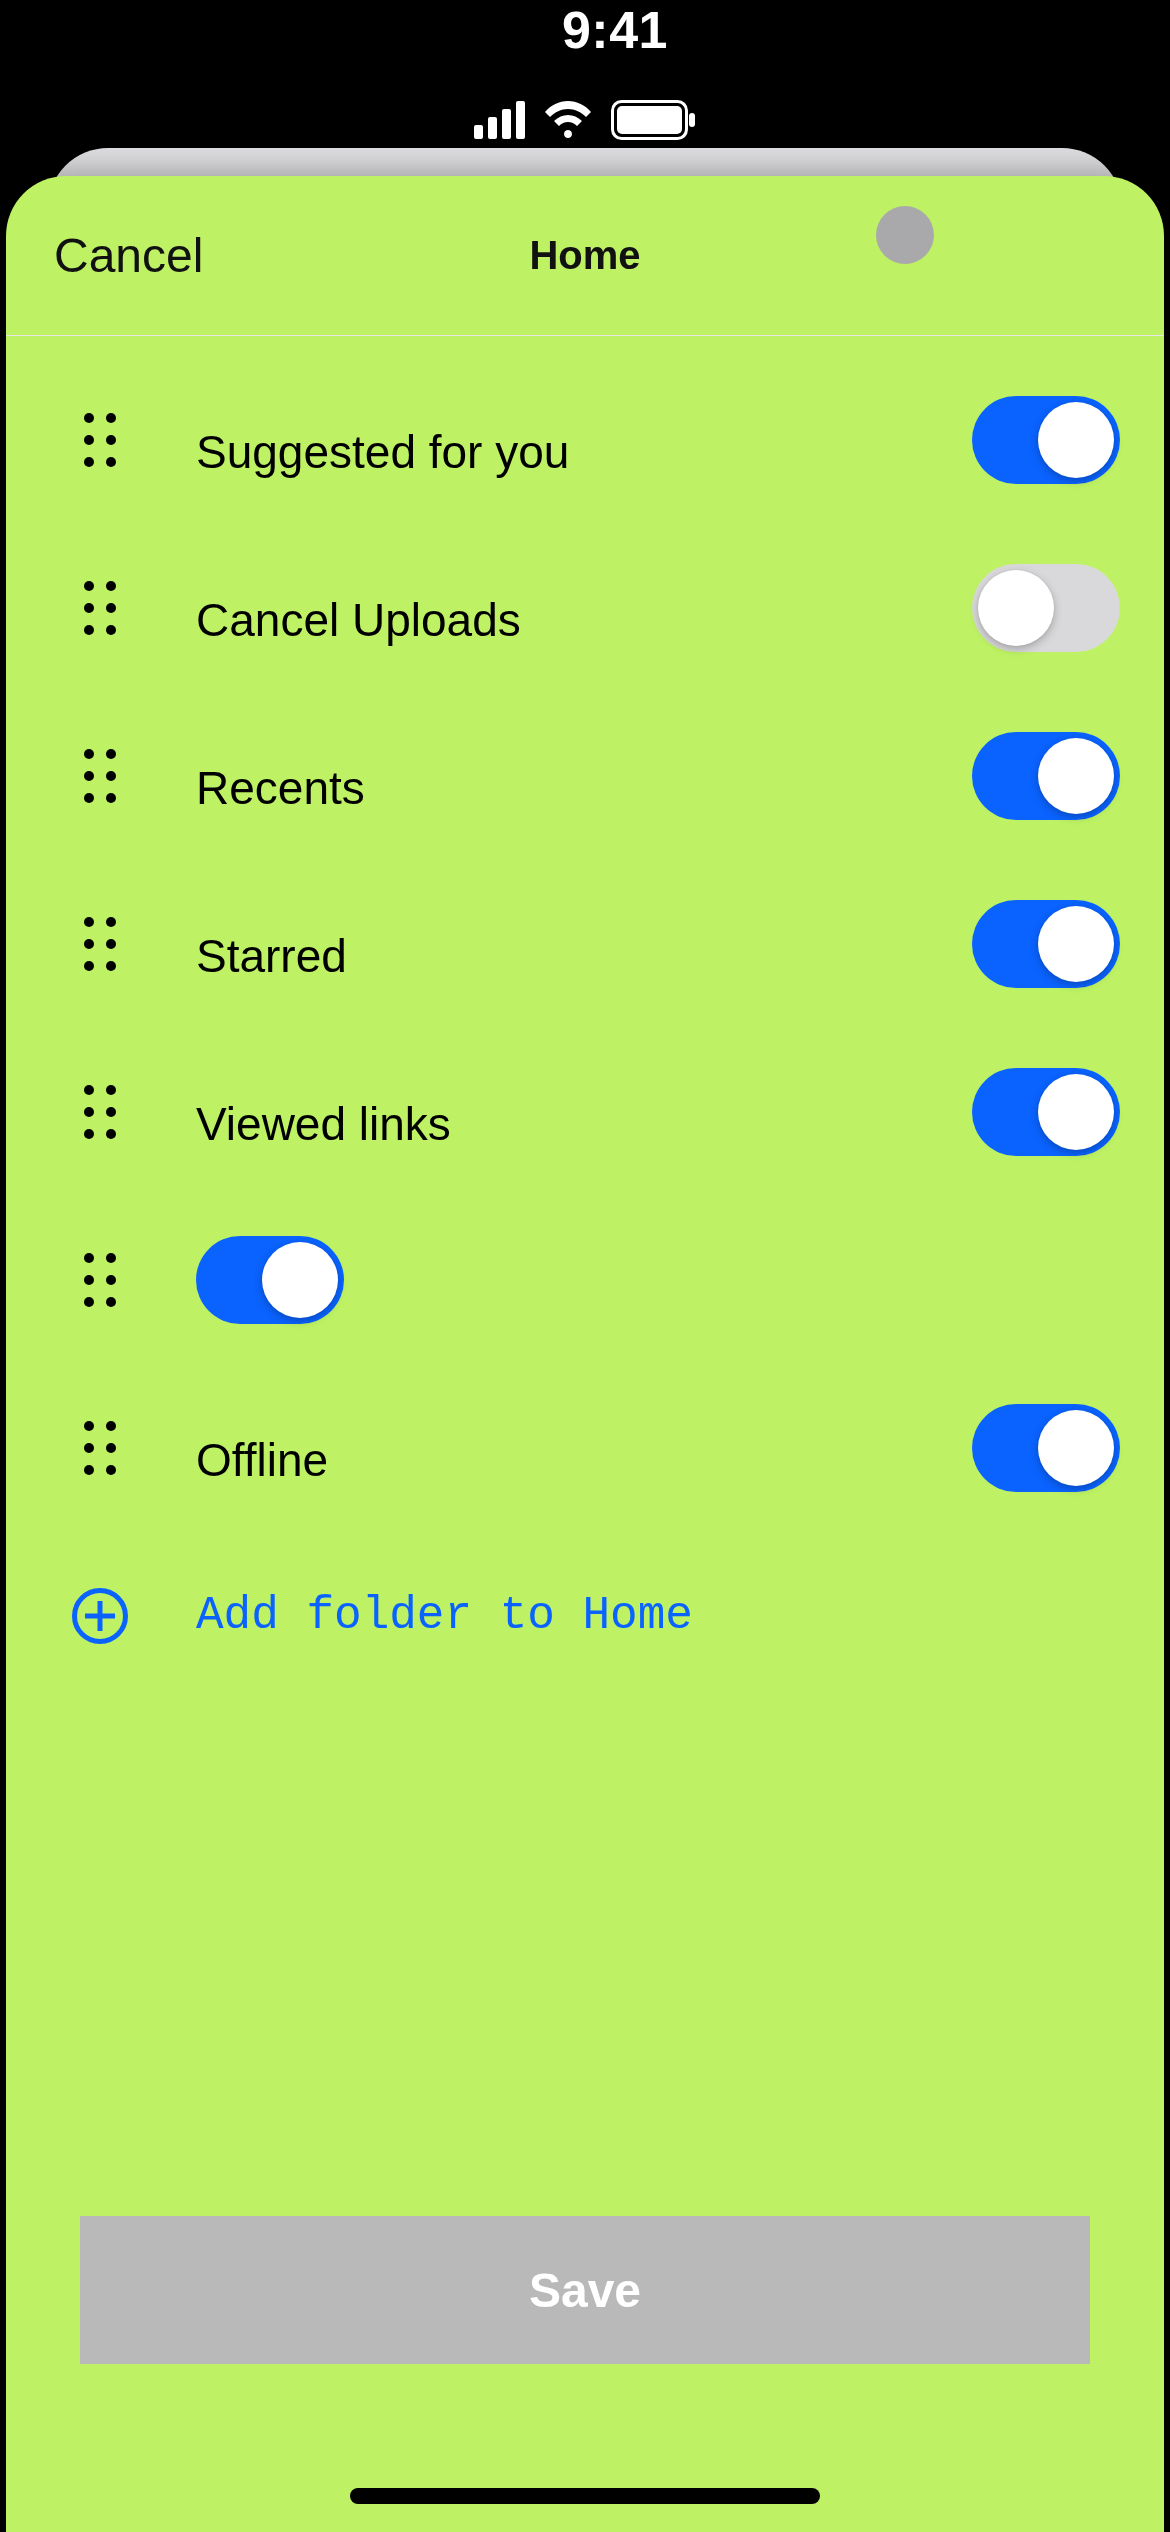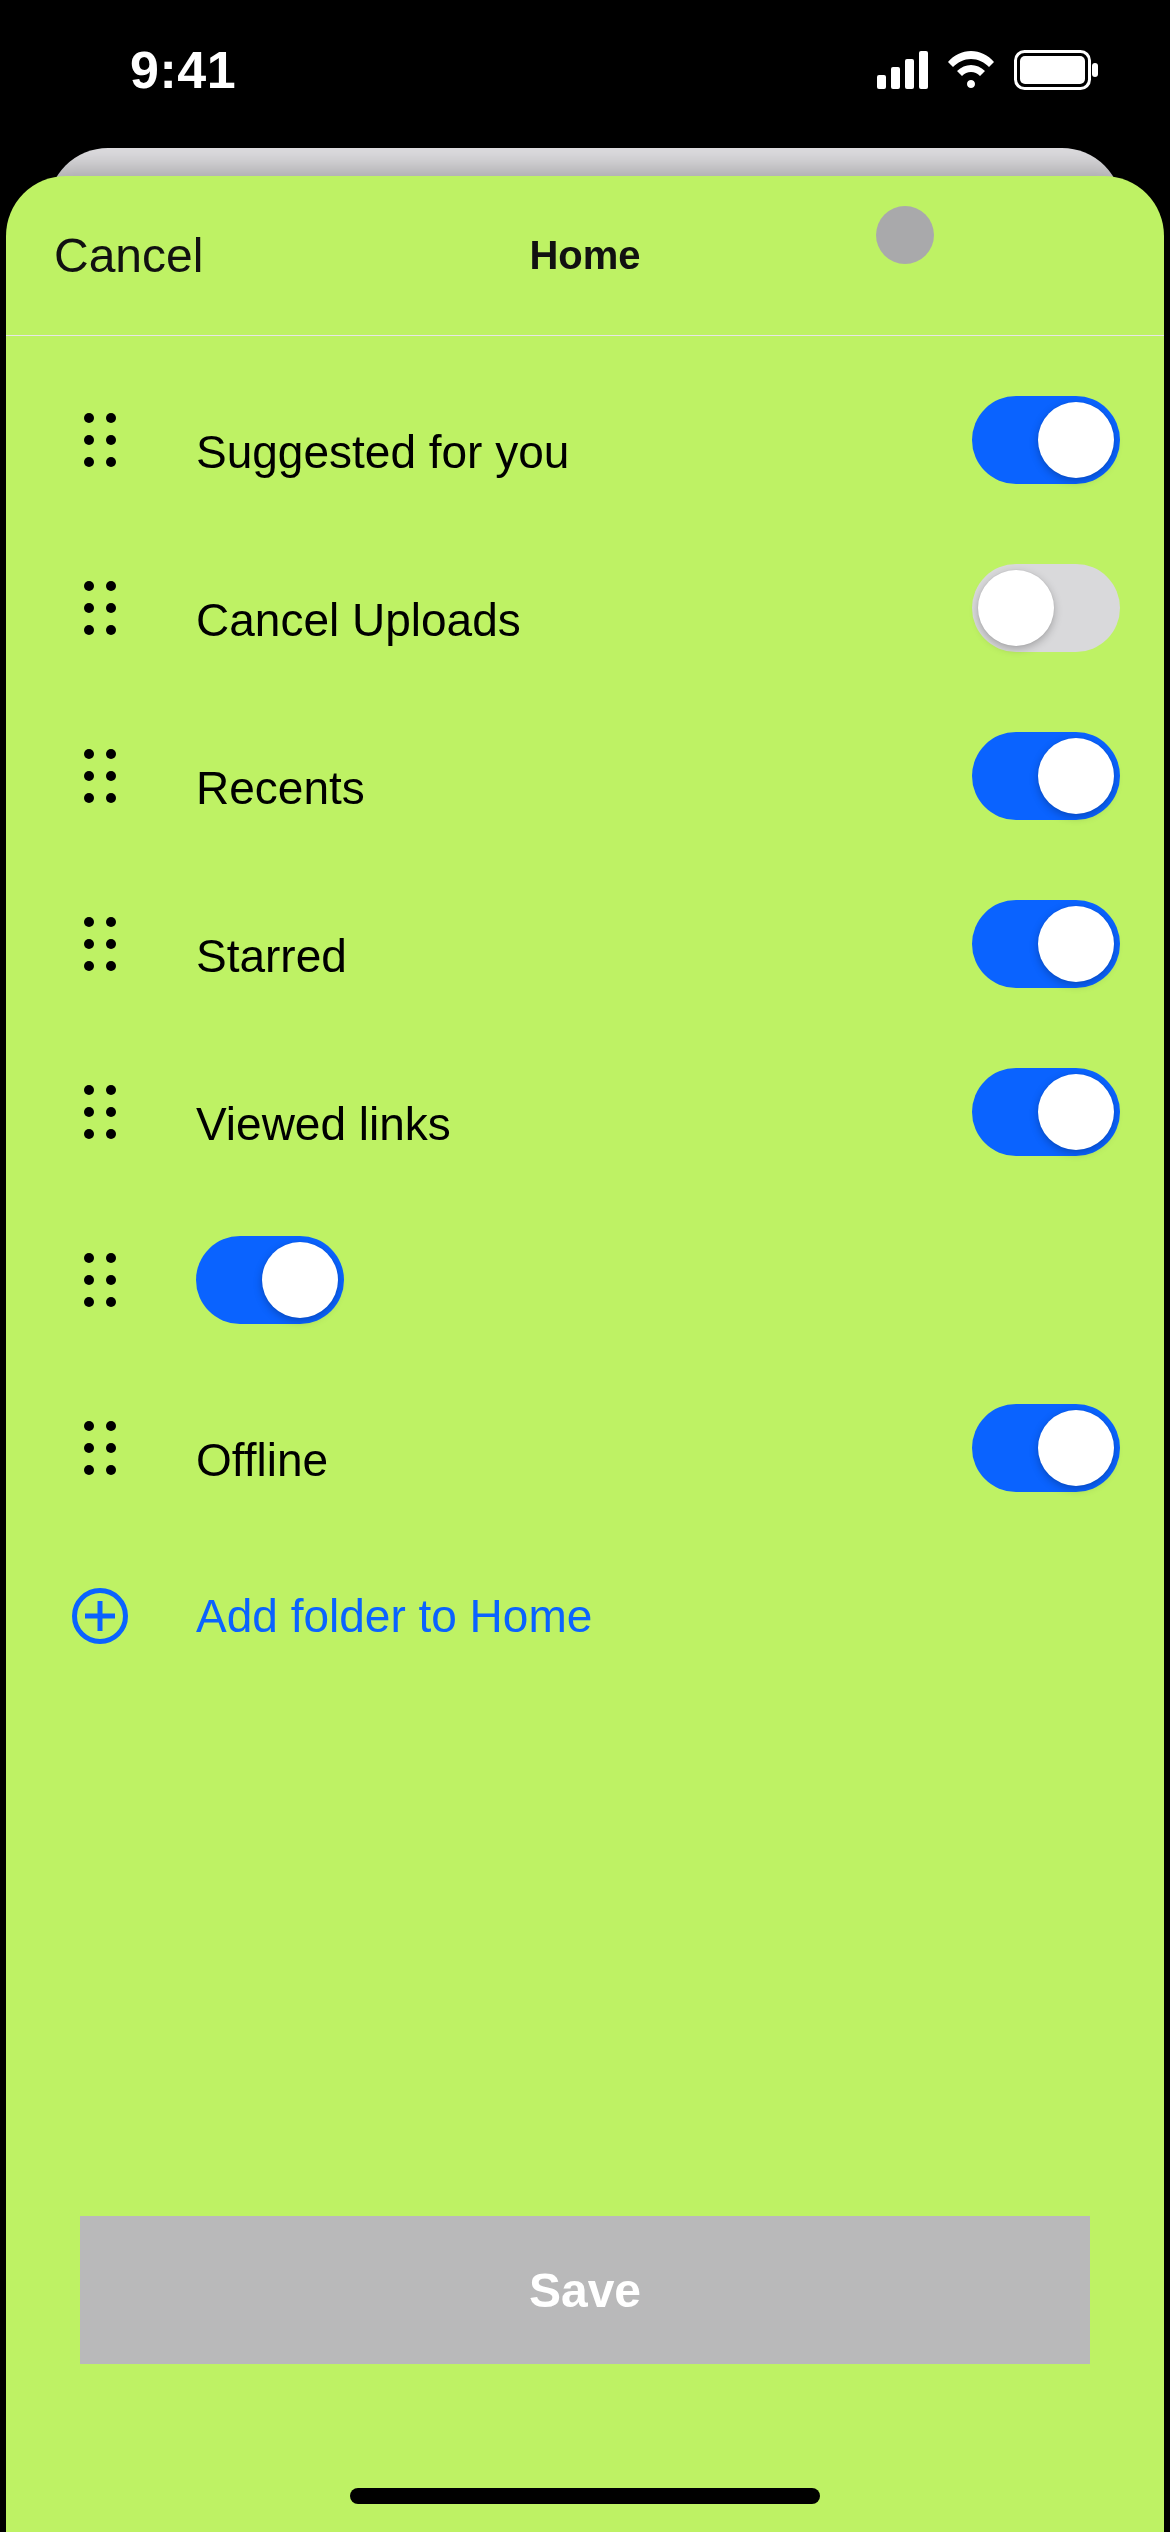--- a/index.html
+++ b/index.html
@@ -1,19 +1,19 @@
 <!DOCTYPE html>
 <html><head>
   <meta charset="utf-8">
   <style>
     * { margin: 0; padding: 0; box-sizing: border-box; -webkit-font-smoothing: antialiased; }
     html, body { width: 1170px; height: 2532px; background: #000; font-family: -apple-system, "SF Pro Text", "Helvetica Neue", Arial, sans-serif; color: #000; }
 
     
-    .status-bar { position: absolute; top: 0; left: 0; right: 0; height: 140px; display: flex; align-items: center; justify-content: space-between; padding: 0 70px 0 70px; color: #fff; }
+    .status-bar { position: absolute; top: 0; left: 0; right: 0; height: 140px; display: flex; align-items: center; justify-content: space-between; padding: 0 70px 0 70px; color: #fff; flex-direction: column; }
     .status-time { font-size: 52px; font-weight: 600; letter-spacing: 0.5px; padding-left: 60px; }
     .status-right { display: flex; align-items: center; gap: 18px; }
     .signal-bars { display: flex; align-items: flex-end; gap: 5px; }
     .signal-bars span { width: 9px; background: #fff; border-radius: 2px; display: inline-block; }
     .signal-bars span:nth-child(1){height:14px;} .signal-bars span:nth-child(2){height:22px;} .signal-bars span:nth-child(3){height:30px;} .signal-bars span:nth-child(4){height:38px;}
     .wifi-icon svg, .battery-icon svg { display:block; }
 
     
     .back-sheet { position: absolute; left: 48px; right: 48px; top: 148px; height: 200px; background: #e0dfe2; border-radius: 60px 60px 0 0; }
 
@@ -33,21 +33,21 @@
     .drag-handle .d { width:10px; height:10px; background:#000; border-radius:50%; }
     .row-label { font-size: 46px; color:#000; flex: 1; margin-top: 24px; }
 
     .toggle { width: 148px; height: 88px; border-radius: 44px; position: relative; }
     .toggle.on { background:#0a63ff; }
     .toggle.off { background:#d9d9db; }
     .toggle .knob { position:absolute; top:6px; width:76px; height:76px; background:#fff; border-radius:50%; box-shadow: 0 3px 8px rgba(0,0,0,0.25), 0 0 0 1px rgba(0,0,0,0.02); }
     .toggle.on .knob { right:6px; }
     .toggle.off .knob { left:6px; }
 
-    .add-row { display:flex; align-items:center; height:168px; padding:0 44px 0 66px; gap: 68px; color:#0a63ff; }
+    .add-row { display:flex; align-items:center; height:168px; padding:0 44px 0 66px; gap: 68px; color:#0a63ff;font-family:Liberation Mono, monospace; }
     .add-row .plus-circle { width:56px; height:56px; border:5px solid #0a63ff; border-radius:50%; position:relative; }
     .add-row .plus-circle::before, .add-row .plus-circle::after { content:""; position:absolute; background:#0a63ff; }
     .add-row .plus-circle::before { left:50%; top:50%; transform:translate(-50%,-50%); width:30px; height:5px; }
     .add-row .plus-circle::after  { left:50%; top:50%; transform:translate(-50%,-50%); width:5px; height:30px; }
     .add-row .add-label { font-size:46px; font-weight:400; }
 
     .save-btn { position:absolute; left:74px; right:74px; bottom:168px; height:148px; background:#b9b9ba; color:#fff; font-size:48px; font-weight:600; display:flex; align-items:center; justify-content:center; border:none; }
 
     .home-indicator { position:absolute; bottom:28px; left:50%; transform:translateX(-50%); width:470px; height:16px; background:#000; border-radius:10px; }
   </style>

